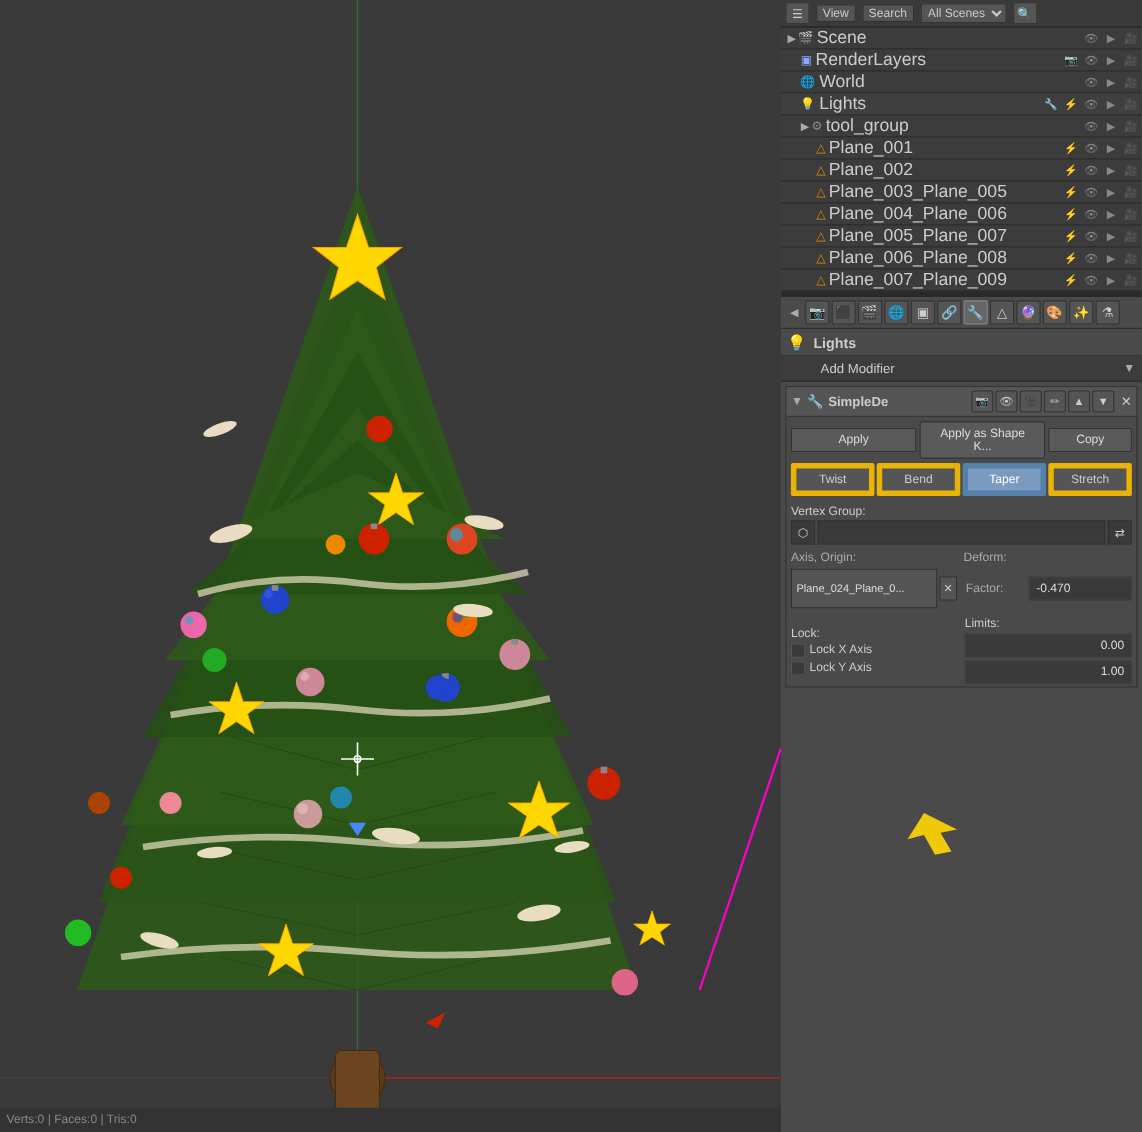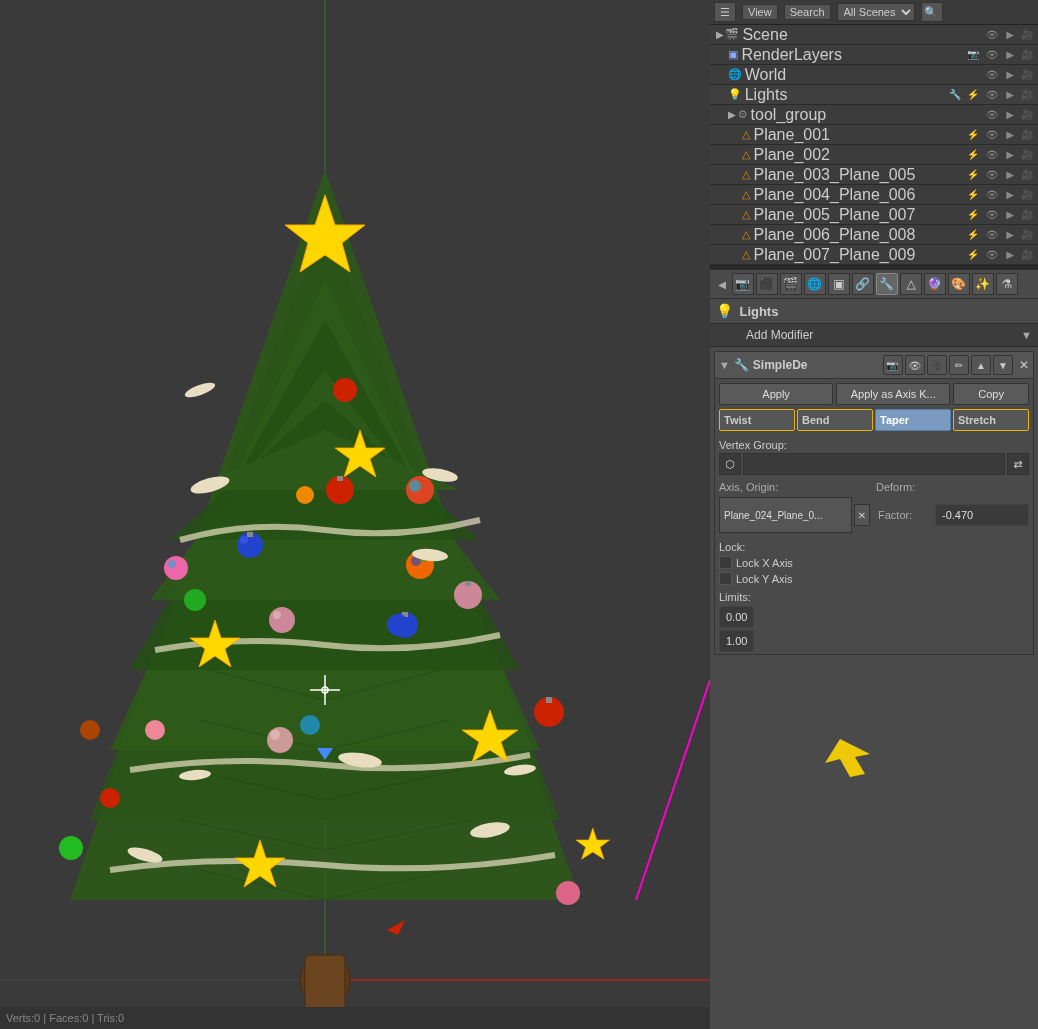--- a/index.html
+++ b/index.html
@@ -234,27 +234,27 @@
     
     .modifier-tabs {
       display: flex;
       padding: 0 4px 4px 4px;
       gap: 2px;
     }
 
     .mod-tab {
       flex: 1;
       background: #555;
-      border: 1px solid #eab308;
+      border: 5px solid #eab308;
       color: #ccc;
       font-size: 11px;
       padding: 4px 4px;
       cursor: pointer;
+      text-align: center;
       border-radius: 2px;
-      font-weight: bold;
     }
 
     .mod-tab.active {
       background: #7a9abf;
       color: #fff;
       border-color: #5580aa;
     }
 
     .vertex-group-row {
       display: flex;
@@ -324,24 +324,23 @@
       background: #555;
       border: 1px solid #333;
       color: #ccc;
       font-size: 10px;
       cursor: pointer;
       display: flex; align-items: center; justify-content: center;
     }
 
     .lock-row {
       display: flex;
-      align-items: flex-start;
+      align-items: center;
       padding: 2px 4px;
       gap: 6px;
-      flex-direction: column;
     }
 
     .lock-col {
       flex: 1;
       display: flex;
       flex-direction: column;
       gap: 3px;
     }
 
     .lock-col-right {
@@ -759,21 +758,21 @@
           <div class="mod-action-icon">🎥</div>
           <div class="mod-action-icon">✏</div>
           <div class="mod-action-icon">▲</div>
           <div class="mod-action-icon">▼</div>
         </div>
         <span class="mod-close">✕</span>
       </div>
 
       <div class="modifier-apply-row">
         <button class="mod-btn">Apply</button>
-        <button class="mod-btn">Apply as Axis K...</button>
+        <button class="mod-btn">Apply as Shape K...</button>
         <button class="mod-btn" style="flex:0.6;">Copy</button>
       </div>
 
       <div class="modifier-tabs">
         <div class="mod-tab">Twist</div>
         <div class="mod-tab">Bend</div>
         <div class="mod-tab active">Taper</div>
         <div class="mod-tab">Stretch</div>
       </div>
 

